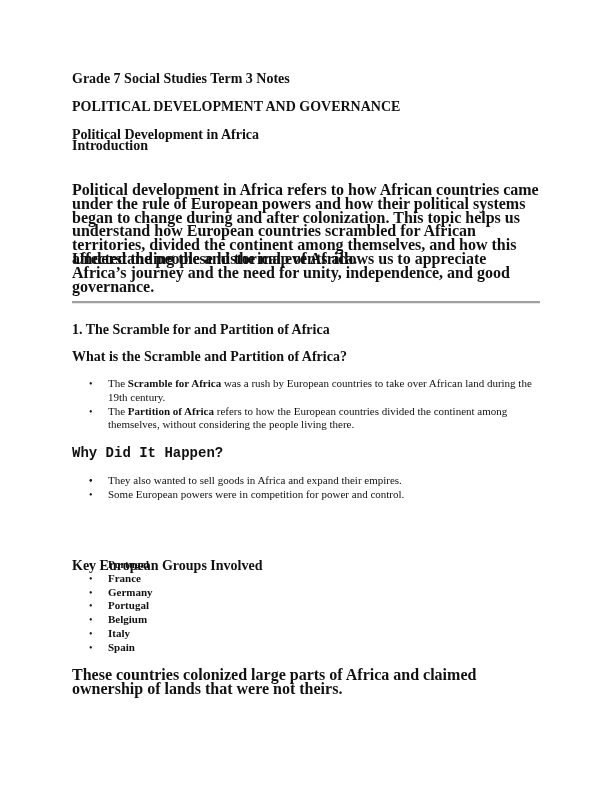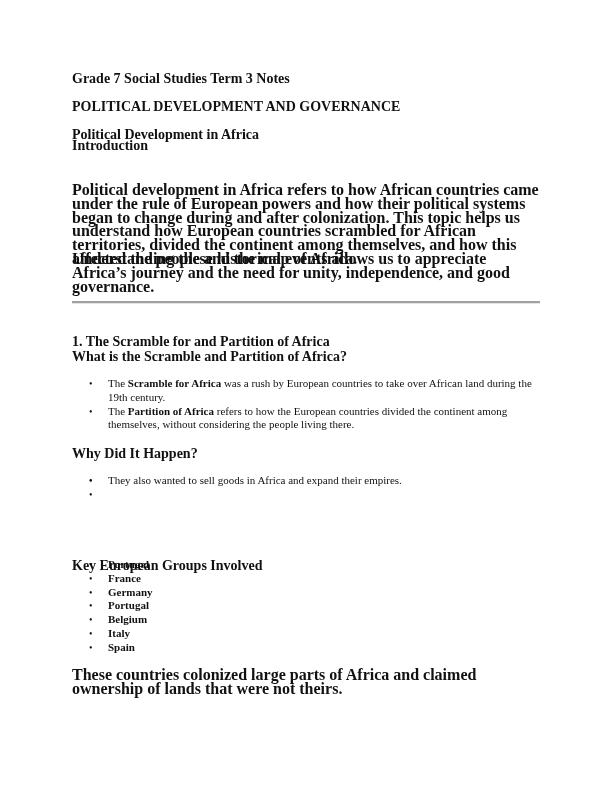--- a/index.html
+++ b/index.html
@@ -78,47 +78,48 @@
   <div class="blk h" style="top:128px;">Political Development in Africa</div>
 
   <div class="blk h" style="top:139px;">Introduction</div>
 
   <p class="blk" style="top:183px;">Political development in Africa refers to how African countries came under the rule of European powers and how their political systems began to change during and after colonization. This topic helps us understand how European countries scrambled for African territories, divided the continent among themselves, and how this affected the people and the map of Africa.</p>
 
   <p class="blk" style="top:252px;">Understanding these historical events allows us to appreciate Africa’s journey and the need for unity, independence, and good governance.</p>
 
   <div class="hr" style="top:301px;"></div>
 
-  <div class="blk h" style="top:335px;">1. The Scramble for and Partition of Africa</div>
+  <div class="blk h" style="top:323px;">1. The Scramble for and Partition of Africa</div>
 
   <div class="blk h" style="top:350px;">What is the Scramble and Partition of Africa?</div>
 
   <ul class="blk" style="top:377px;">
     <li>
       <span class="bullet">•</span>
       <span>The </span><b>Scramble for Africa</b><span> was a rush by European countries to take over African land during the 19th century.</span>
     </li>
     <li>
       <span class="bullet">•</span>
       <span>The </span><b>Partition of Africa</b><span> refers to how the European countries divided the continent among themselves, without considering the people living there.</span>
     </li>
   </ul>
 
-  <div class="blk h" style="top:447px;">Why Did It Happen?</div>
+  <div class="blk h" style="top:447px;font-family:Liberation Mono, monospace;">Why Did It Happen?</div>
 
   <ul class="blk" style="top:474px;">
     <li>
       <span class="bullet">•</span>
     </li>
     <li>
       <span class="bullet">•</span>
       <span class="txt">They also wanted to sell goods in Africa and expand their empires.</span>
     </li>
     <li>
       <span class="bullet">•</span>
+      <span class="txt">Some European powers were in competition for power and control.</span>
     </li>
   </ul>
 
   <div class="blk h" style="top:559px;">Key European Groups Involved</div>
 
   <ul class="blk bold-list" style="top:558px;">
     <li>
       <span class="bullet">•</span>
       <span class="txt">Portugal</span>
     </li>

